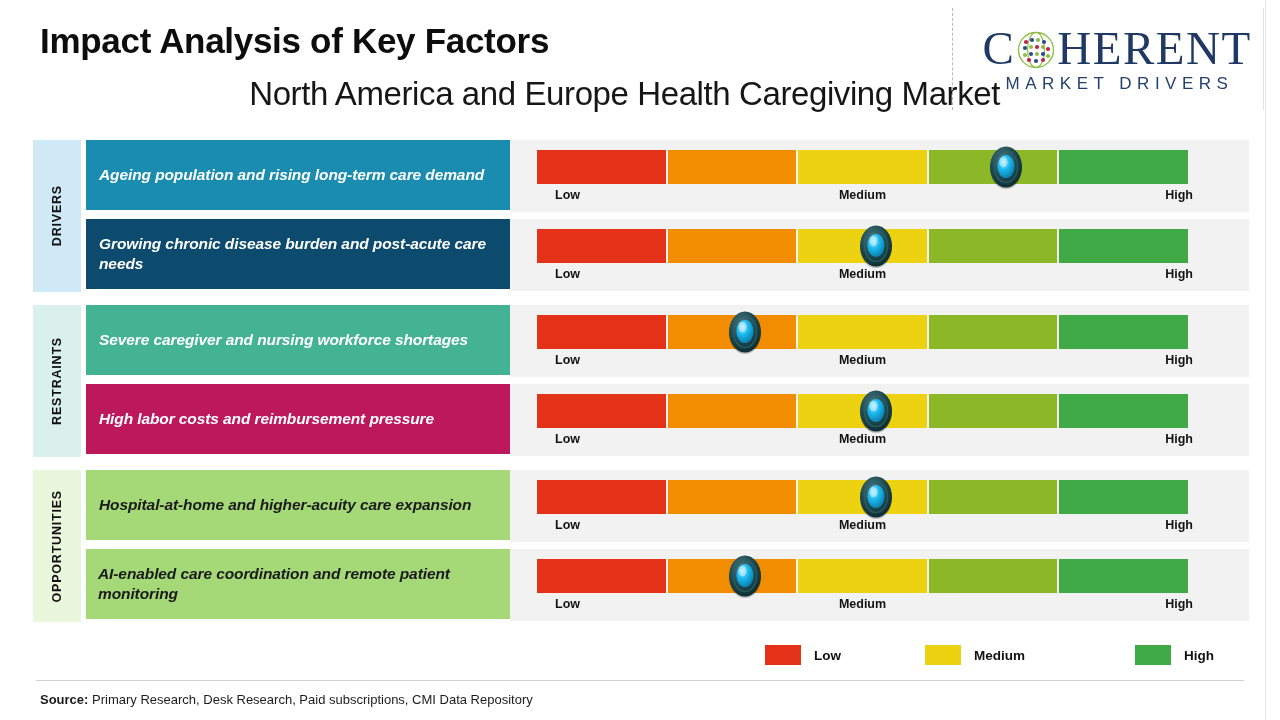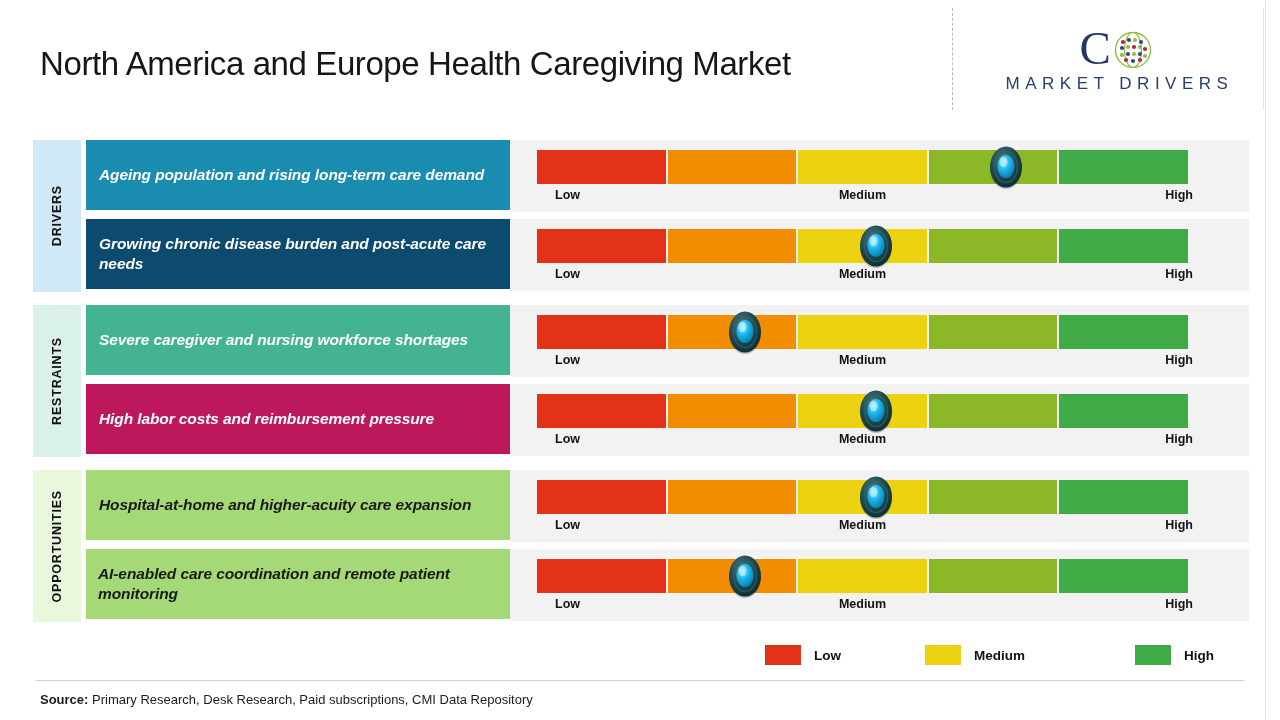--- a/index.html
+++ b/index.html
@@ -29,22 +29,23 @@
     letter-spacing: -0.3px;
     line-height: 1.08;
     white-space: nowrap;
   }
   .title-sub {
     font-size: 33px;
     font-weight: normal;
     color: #161616;
     letter-spacing: -0.4px;
     line-height: 1.12;
-    margin-top: 24px;
+    margin-top: 16px;
     white-space: nowrap;
+    text-align: right;
   }
 
   
   .logo-box {
     position: absolute;
     right: 16px;
     top: 8px;
     width: 312px;
     height: 102px;
     border-left: 1px dashed #b9b9b9;
@@ -220,20 +221,21 @@
     height: 720px;
     background: #e6e6e6;
   }
 </style>
 </head>
 <body>
 
 <div class="edge-right"></div>
 
 <div class="header">
+  <div class="title-main">Impact Analysis of Key Factors</div>
   <div class="title-sub">North America and Europe Health Caregiving Market</div>
 </div>
 
 <div class="logo-box">
   <div class="logo-word">
     <span class="logo-c">C</span>
     <span class="logo-globe">
       <svg viewBox="0 0 40 40" width="40" height="40">
         <g>
           <circle cx="20" cy="20" r="17.5" fill="none" stroke="#8fbf45" stroke-width="1.4"></circle>
@@ -251,20 +253,21 @@
             <circle cx="15" cy="24" r="2.1" fill="#2b4b8f"></circle>
           <circle cx="21" cy="24" r="2.1" fill="#8fbf45"></circle>
             <circle cx="27" cy="24" r="2.1" fill="#2b4b8f"></circle>
           <circle cx="32" cy="26" r="2.1" fill="#8fbf45"></circle>
           <circle cx="13" cy="30" r="2.1" fill="#c0204a"></circle>
             <circle cx="20" cy="31" r="2.1" fill="#2b4b8f"></circle>
           <circle cx="27" cy="30" r="2.1" fill="#c0204a"></circle>
         </g>
       </svg>
     </span>
+    <span class="logo-rest">HERENT</span>
   </div>
   <div class="logo-tag">MARKET DRIVERS</div>
 </div>
 
 <div class="matrix" id="matrix">
     <div class="cat-block" style="top: 0px; height: 152px; background: rgb(207, 233, 246);">
       <div class="cat-label">DRIVERS</div>
     </div>
     <div class="factor-box" style="top: 0px; height: 70px; background: rgb(26, 140, 176);">
       <div class="factor-text" style="color: rgb(255, 255, 255);">Ageing population and rising long-term care demand</div>

